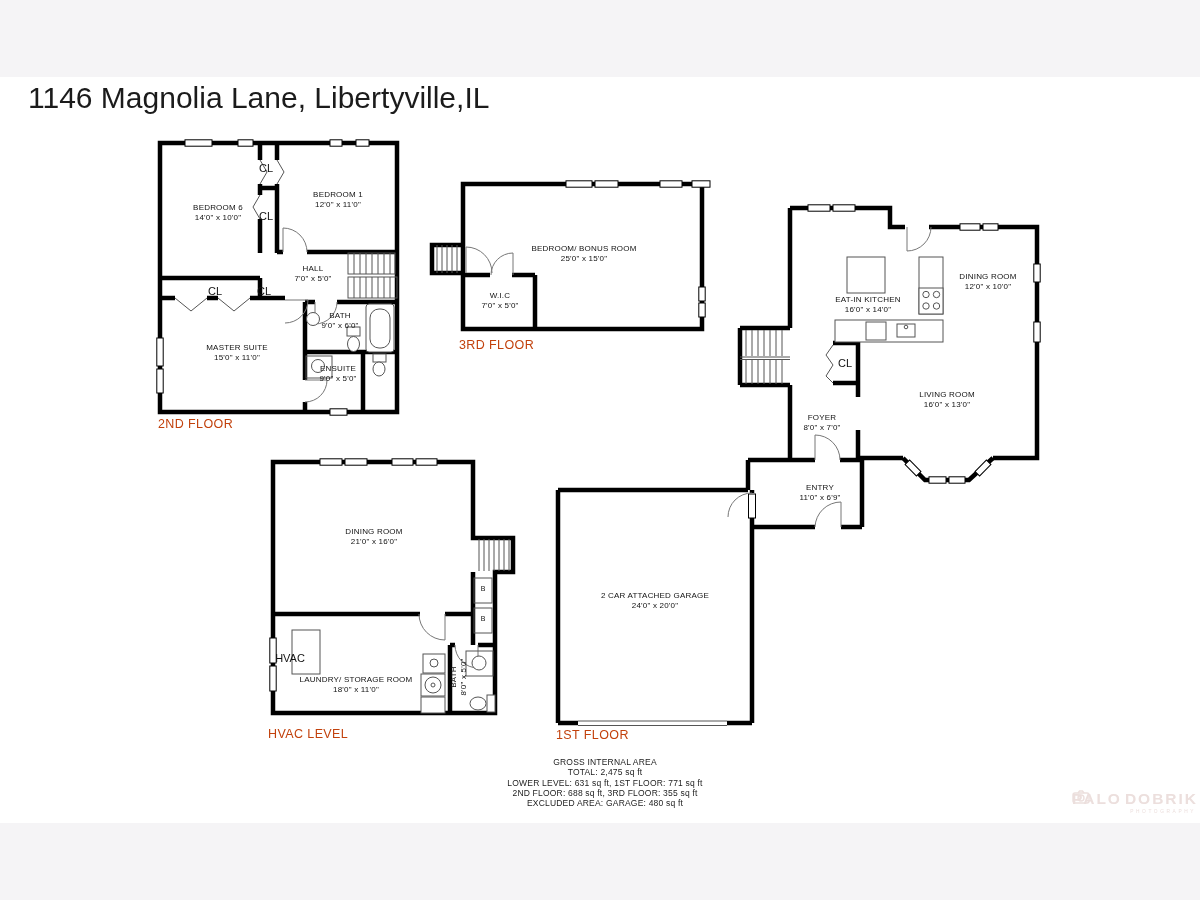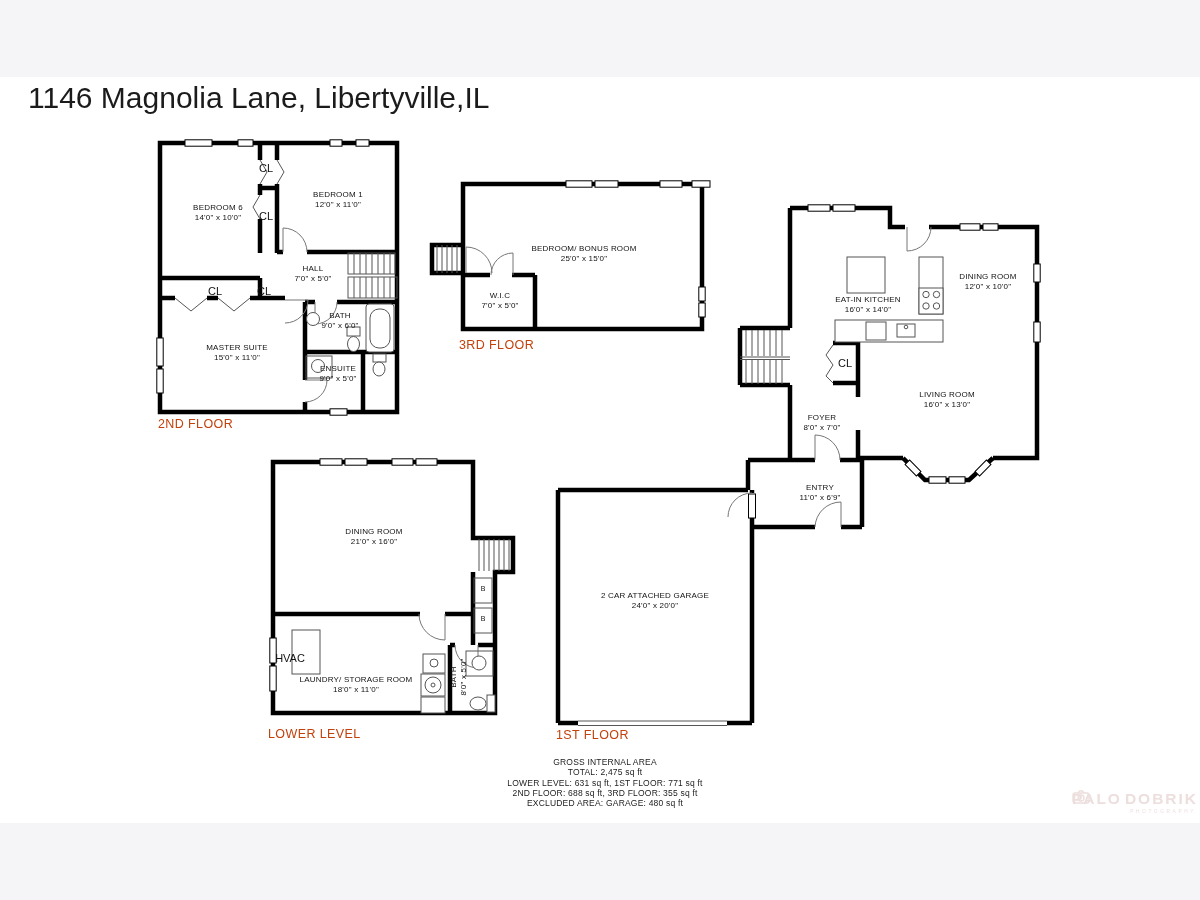--- a/index.html
+++ b/index.html
@@ -308,21 +308,21 @@
     <span>LAUNDRY/ STORAGE ROOM</span>
     <span>18'0" x 11'0"</span>
   </div>
   <div class="rl rot" style="left:459px;top:677px">
     <span>BATH</span>
     <span>8'0" x 5'0"</span>
   </div>
   <div class="cl rot" style="left:290px;top:652px">HVAC</div>
   <div class="bb" style="left:483px;top:585px">B</div>
   <div class="bb" style="left:483px;top:615px">B</div>
-  <div class="fl" style="left:268px;top:727px">LOWER LEVEL</div>
+  <div class="fl" style="left:268px;top:727px">HVAC LEVEL</div>
 
   <div id="footer-block">
     <div>GROSS INTERNAL AREA</div>
     <div>TOTAL: 2,475 sq ft</div>
     <div>LOWER LEVEL: 631 sq ft, 1ST FLOOR: 771 sq ft</div>
     <div>2ND FLOOR: 688 sq ft, 3RD FLOOR: 355 sq ft</div>
     <div>EXCLUDED AREA: GARAGE: 480 sq ft</div>
   </div>
 
   <div id="watermark">

